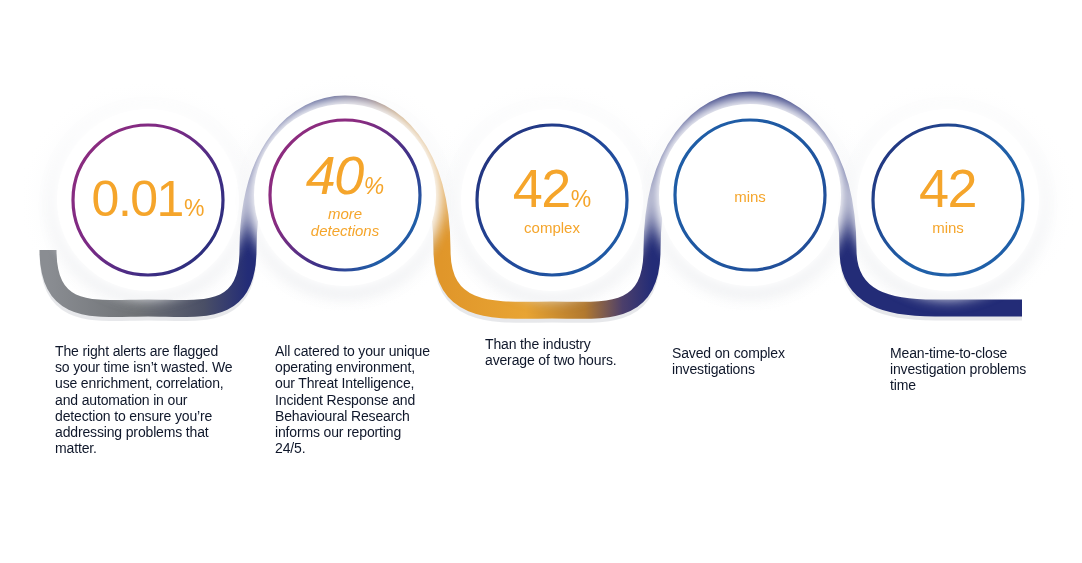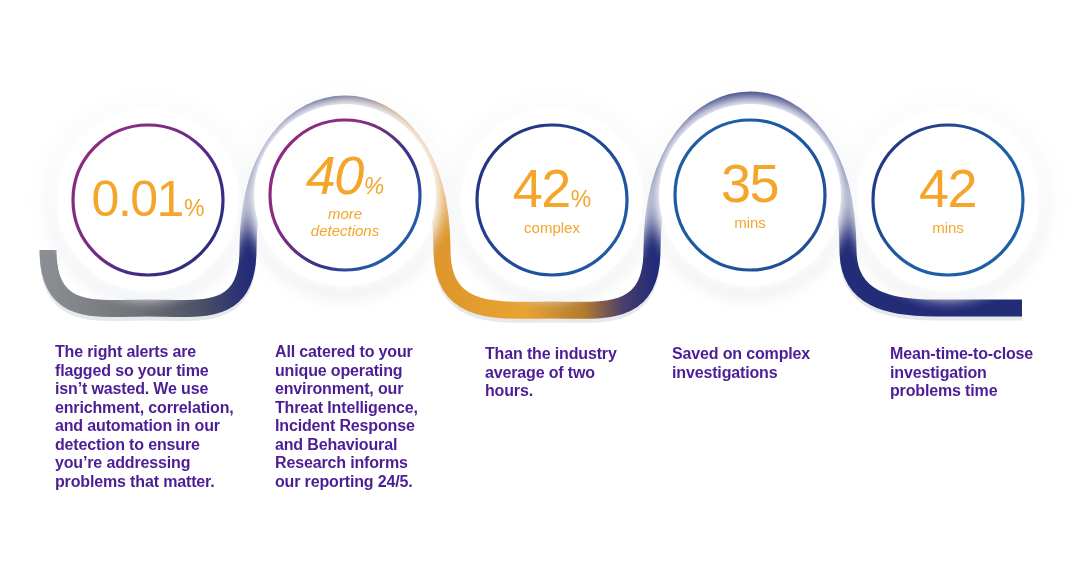--- a/index.html
+++ b/index.html
@@ -102,23 +102,23 @@
     font-size: 15px;
     font-weight: 400;
     line-height: 1.12;
     margin-top: 5px;
     white-space: pre-line;
   }
 
   
   .caption {
     position: absolute;
-    color: #4c1d95;
-    font-size: 16px;
-    font-weight: bold;
+    color: #0f172a;
+    font-size: 14px;
+    font-weight: normal;
     line-height: 1.16;
     letter-spacing: -0.15px;
   }
 </style>
 </head>
 <body>
 
 <div id="stage">
 
   <svg id="ribbon-layer" viewBox="0 0 1082 563">
@@ -256,24 +256,20 @@
       <defs>
         <linearGradient id="ring3" x1="0" y1="0.1" x2="1" y2="0.95">
           <stop offset="0%" stop-color="#1F5FA8"></stop>
           <stop offset="55%" stop-color="#1E56A0"></stop>
           <stop offset="100%" stop-color="#234A95"></stop>
         </linearGradient>
       </defs>
       <circle cx="80" cy="80" r="75" fill="#ffffff" stroke="url(#ring3)" stroke-width="3.2"></circle>
     </svg>
     <div class="node-text">
-      <div class="value-row">
-        <span class="big-value">35</span>
-        <span class="unit-suffix"></span>
-      </div>
       <div class="sub-label">mins</div>
     </div>
   </div>
 
   <div class="stat-node node-4" style="left:868px; top:120px;">
     <div class="halo"></div>
     <div class="disc-face"></div>
     <svg class="ring-svg" viewBox="0 0 160 160">
       <defs>
         <linearGradient id="ring4" x1="0" y1="0.1" x2="1" y2="0.95">
@@ -290,19 +286,19 @@
         <span class="unit-suffix"></span>
       </div>
       <div class="sub-label">mins</div>
     </div>
   </div>
 
   <div class="caption" style="left:55px;  top:343px; width:180px;">The right alerts are flagged so your time isn’t wasted. We use enrichment, correlation, and automation in our detection to ensure you’re addressing problems that matter.</div>
 
   <div class="caption" style="left:275px; top:343px; width:160px;">All catered to your unique operating environment, our Threat Intelligence, Incident Response and Behavioural Research informs our reporting 24/5.</div>
 
-  <div class="caption" style="left:485px; top:345px; width:155px;">Than the industry average of two hours.</div>
+  <div class="caption" style="left:485px; top:336px; width:155px;">Than the industry average of two hours.</div>
 
   <div class="caption" style="left:672px; top:345px; width:165px;">Saved on complex investigations</div>
 
   <div class="caption" style="left:890px; top:345px; width:165px;">Mean-time-to-close investigation problems time</div>
 
 </div>
 
 </body></html>

